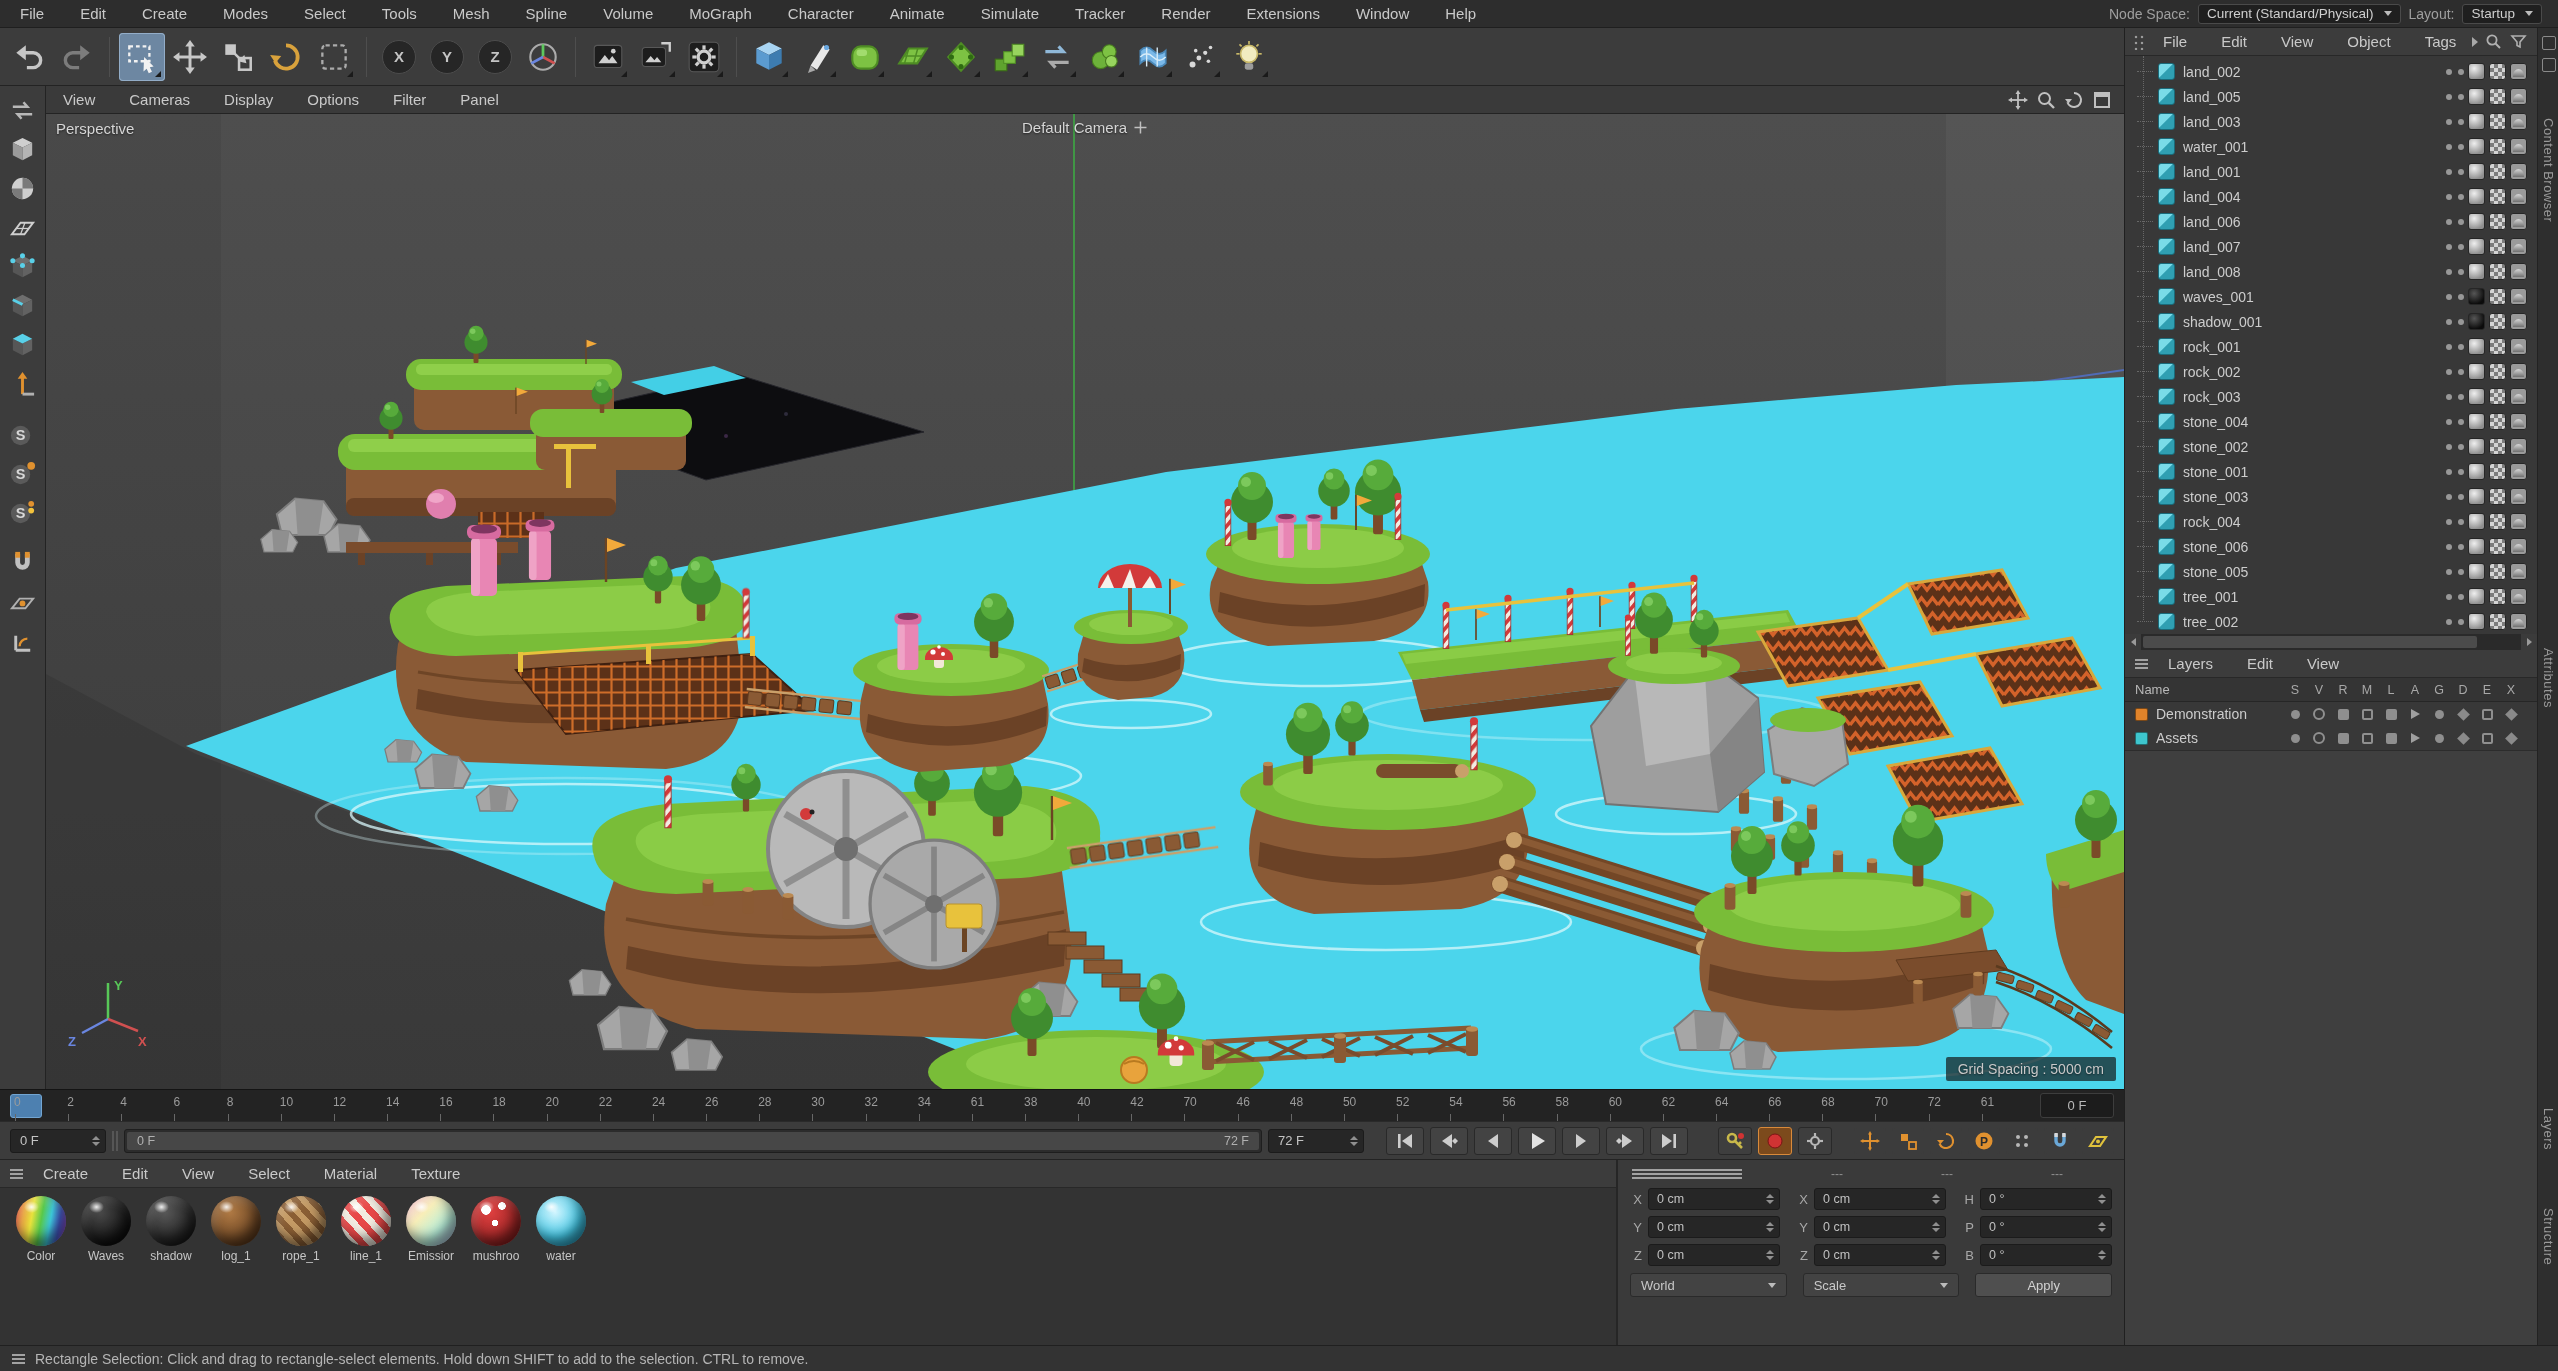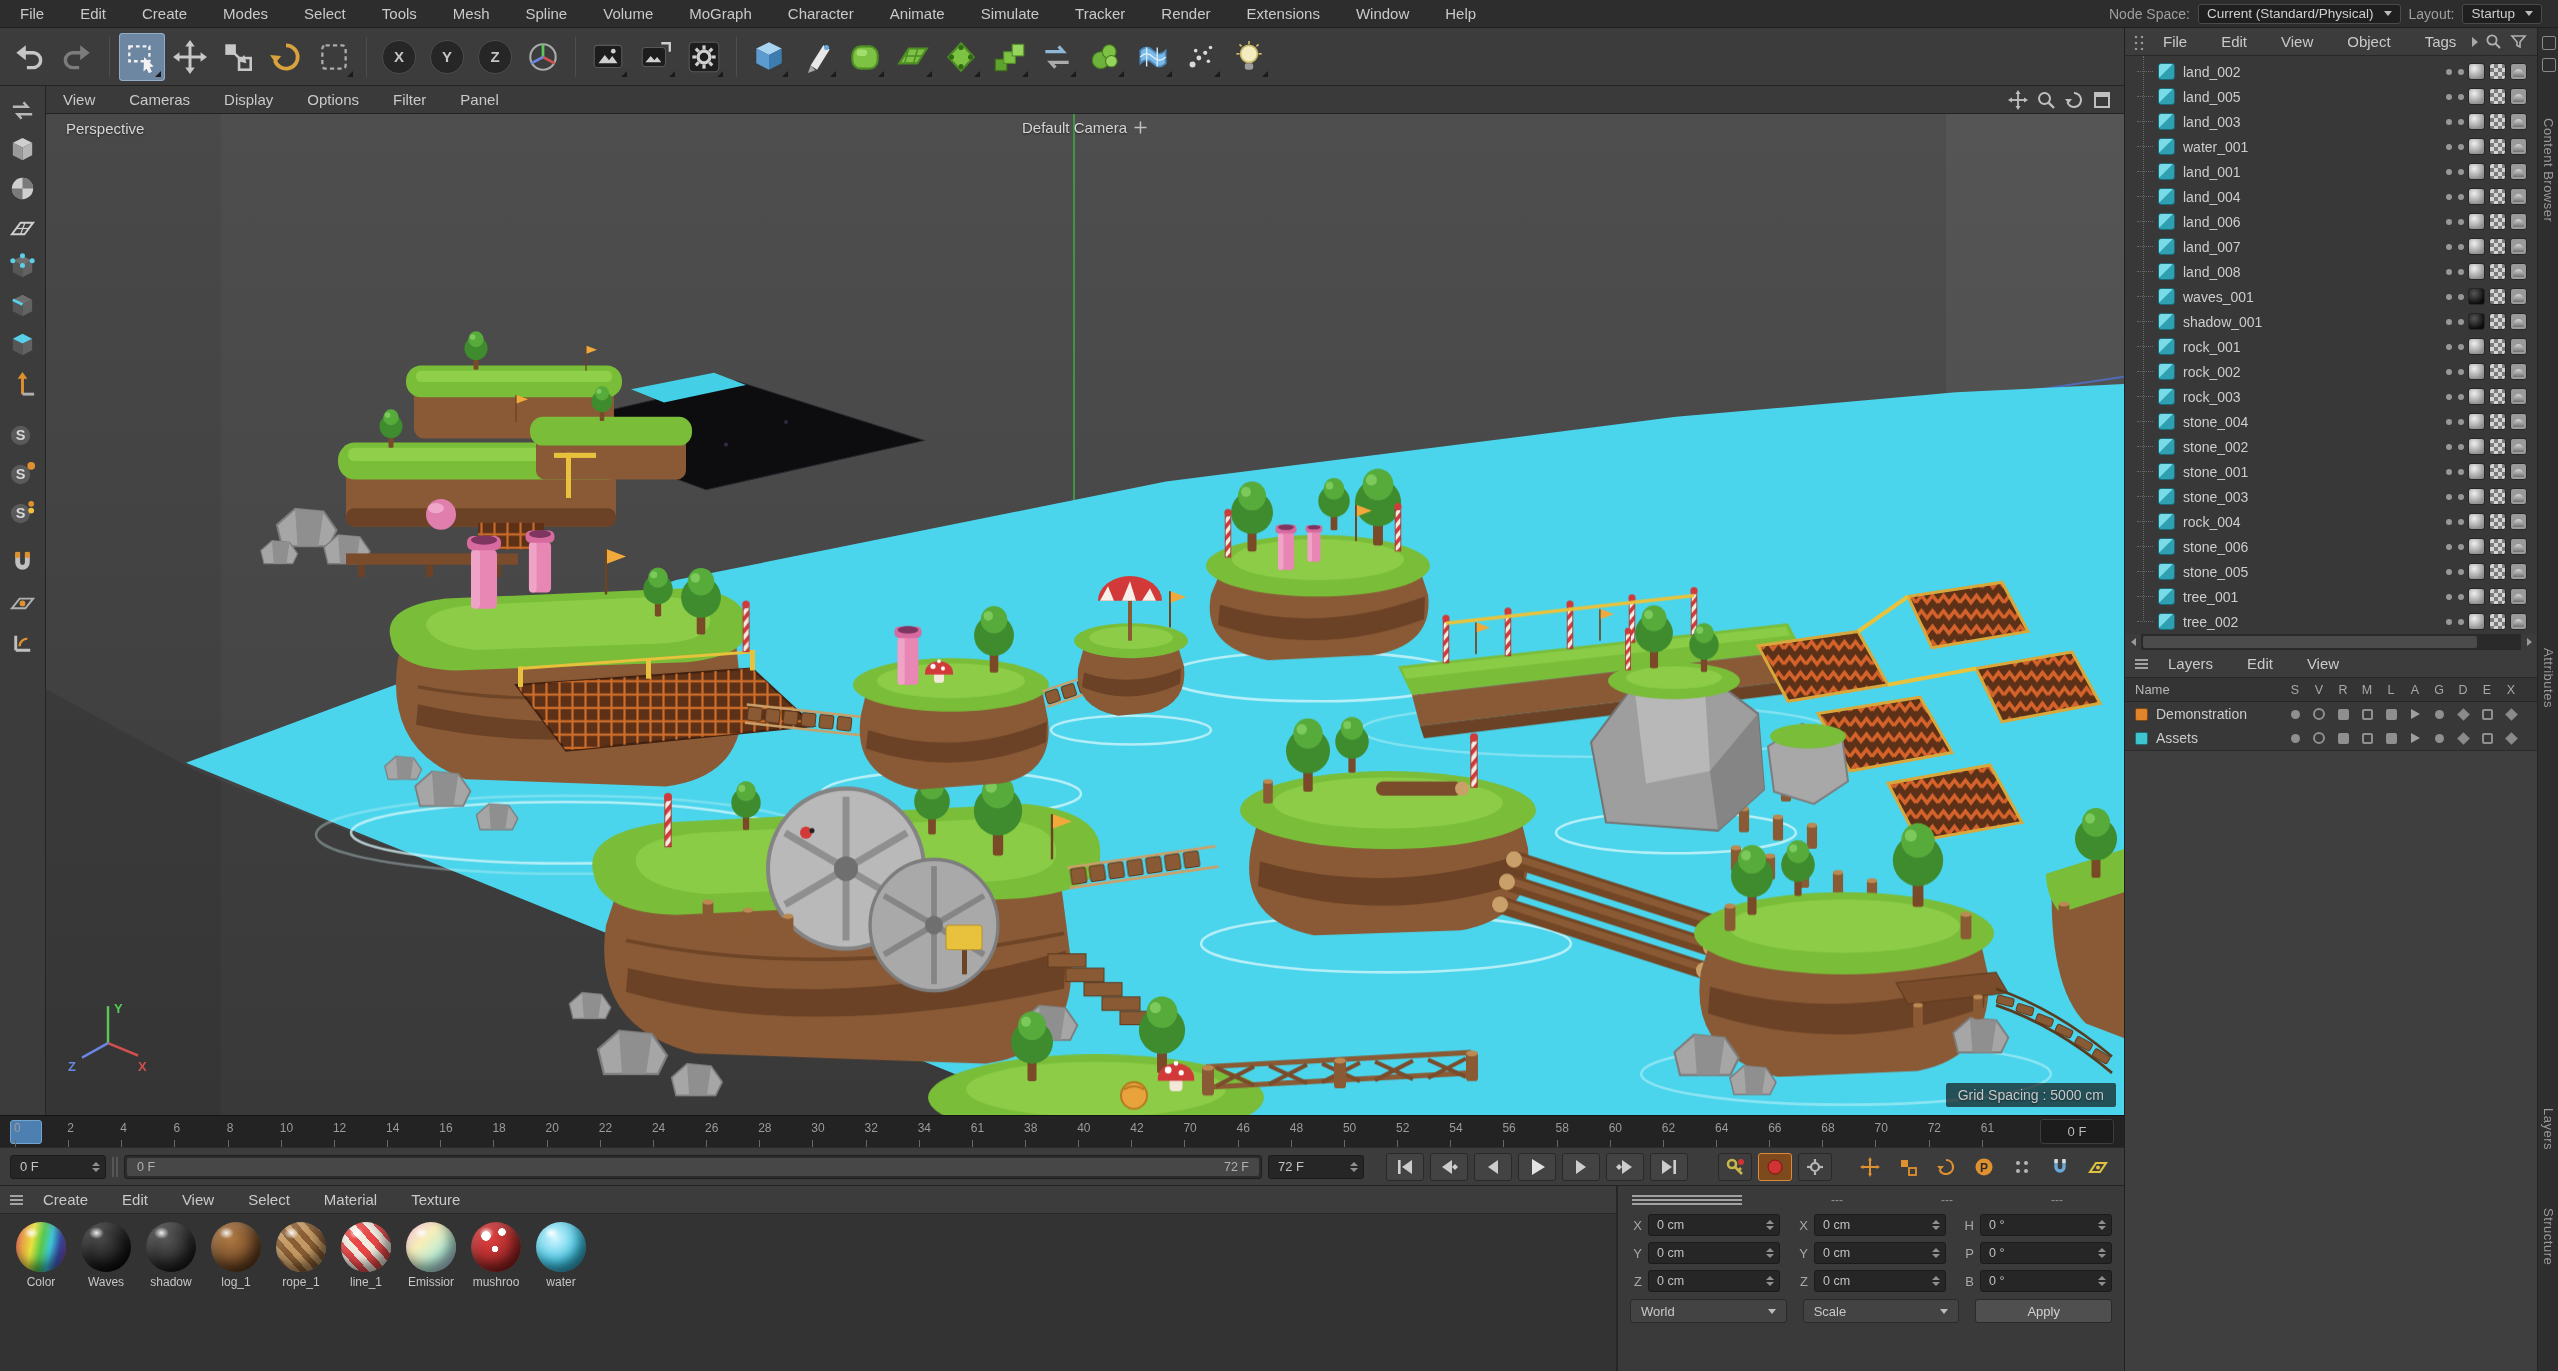--- a/index.html
+++ b/index.html
@@ -45,21 +45,21 @@
 .sgap{height:10px}
 #viewport-col{flex:1;display:flex;flex-direction:column;min-width:0}
 #vp-menu{height:28px;background:#3a3a3a;border-bottom:1px solid #232323;display:flex;align-items:center;
   padding:0 8px;font-size:14.5px;flex:0 0 auto}
 #vp-menu .menu-item{padding:3px 9px}
 .vp-nav{margin-left:auto;display:flex;gap:8px;align-items:center;padding-right:4px}
 .vp-nav svg{width:20px;height:20px}
 #vp-canvas{flex:1;position:relative;background:#454545;min-height:0;overflow:hidden}
 #scene{position:absolute;inset:0;width:100%;height:100%}
 .vp-overlay{position:absolute;color:#d6d6d6;font-size:15px;text-shadow:0 1px 2px rgba(0,0,0,.55)}
-.vp-persp{top:6px;left:20px}
+.vp-persp{top:6px;left:10px}
 .vp-cam{top:5px;left:50%;transform:translateX(-50%);display:flex;gap:6px;align-items:center}
 .vp-cam svg{width:15px;height:15px}
 .vp-grid{right:8px;bottom:8px;background:rgba(18,18,18,.68);padding:4px 12px;border-radius:2px;
   font-size:14px;color:#c9c9c9}
 
 
 #ruler{height:32px;background:#232323;border-top:1px solid #141414;position:relative;display:flex;
   align-items:stretch;padding-left:14px;flex:0 0 auto}
 .ticks{flex:1;display:flex;position:relative;z-index:1}
 .tick{flex:1;position:relative;font-size:12px;color:#9b9b9b;padding-top:5px}
@@ -1811,13 +1811,17 @@
         <span class="edge-ico" style="top:8px"></span>
         <span class="edge-ico" style="top:30px"></span>
         <span class="edge-tab" style="top:90px">Content Browser</span>
         <span class="edge-tab" style="top:620px">Attributes</span>
         <span class="edge-tab" style="top:1080px">Layers</span>
         <span class="edge-tab" style="top:1180px">Structure</span>
       </div>
     </div>
   </div>
 
+  <footer id="status-bar">
+    <span class="burger"></span>
+    <span>Rectangle Selection: Click and drag to rectangle-select elements. Hold down SHIFT to add to the selection. CTRL to remove.</span>
+  </footer>
 </div>
 
 </body></html>

